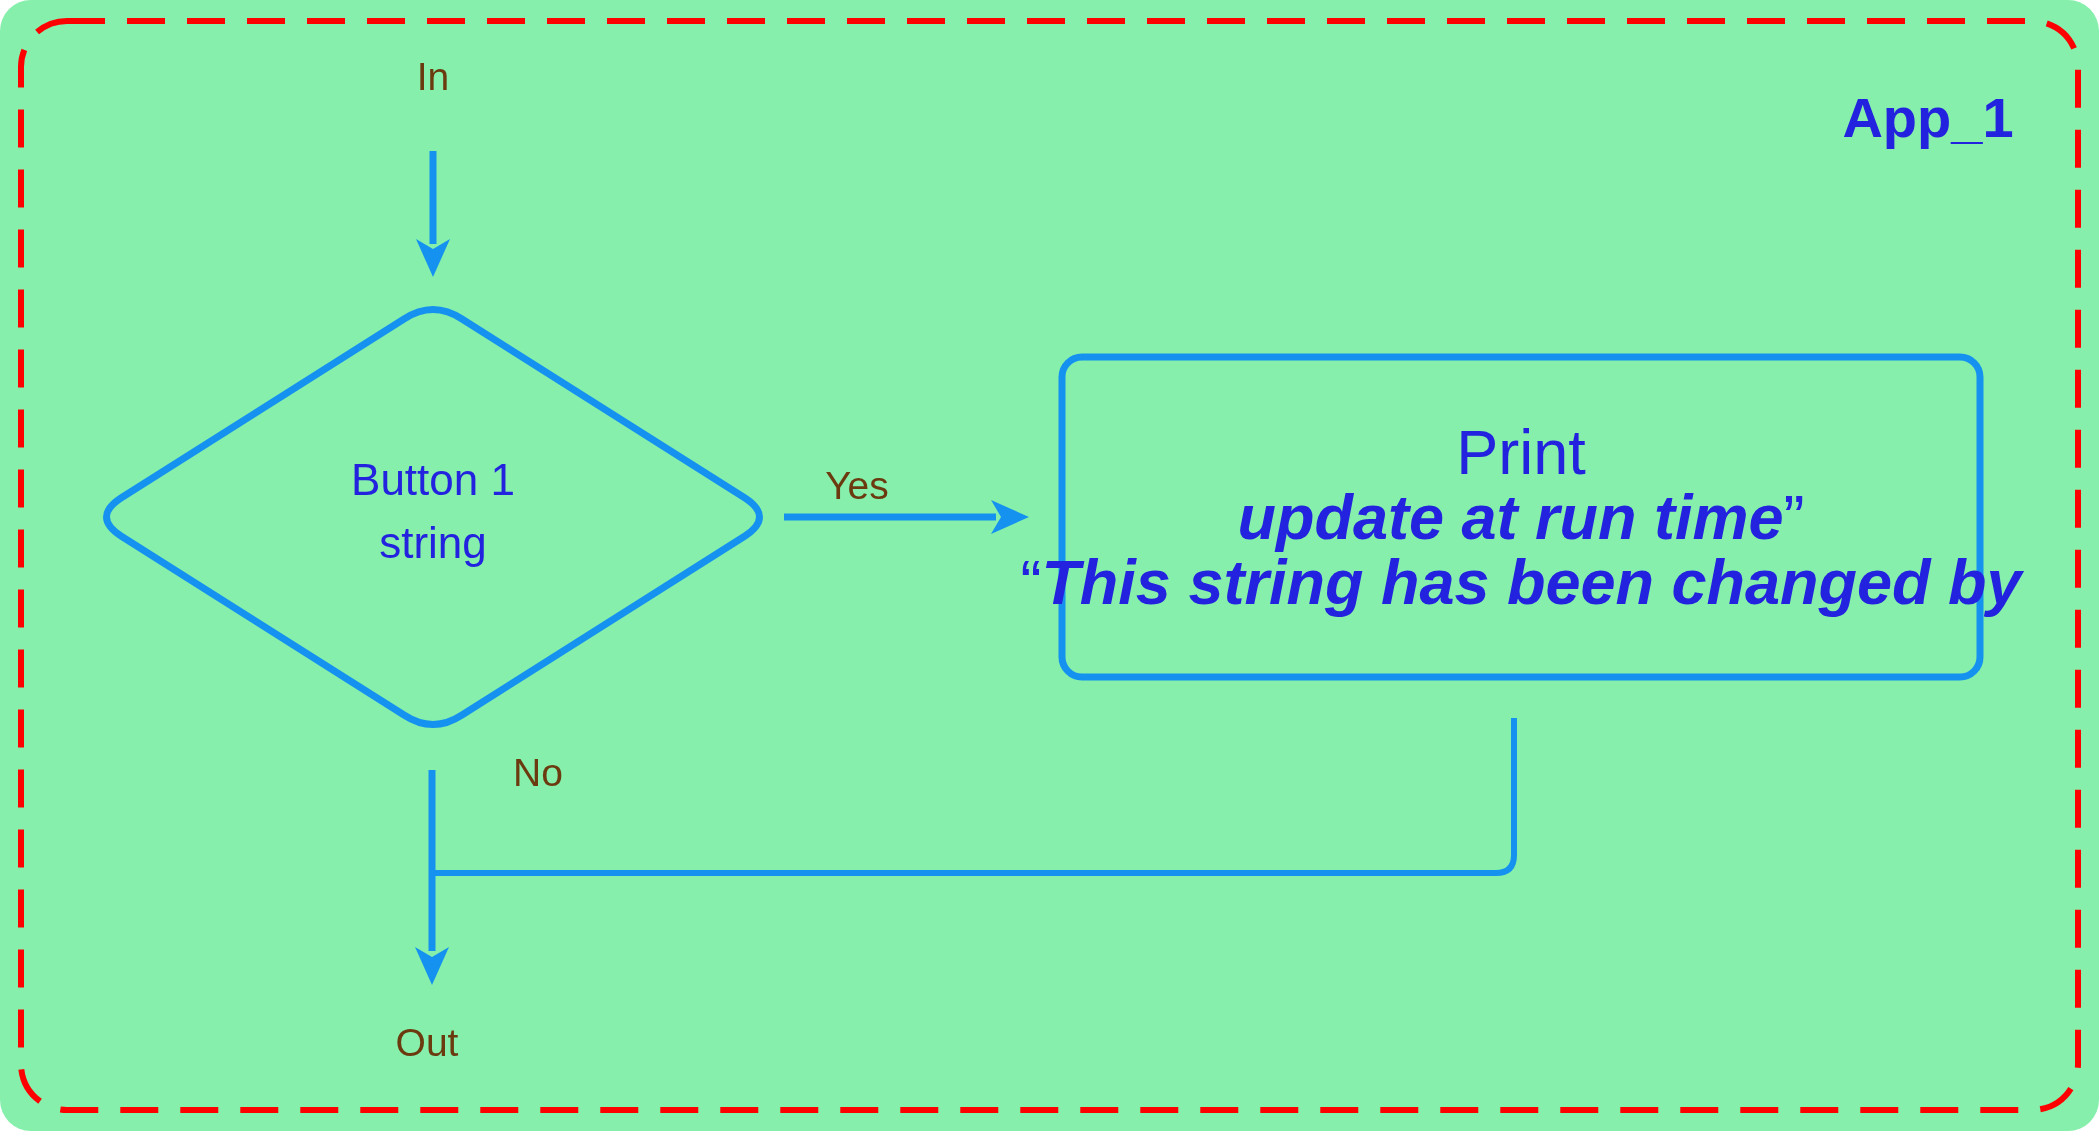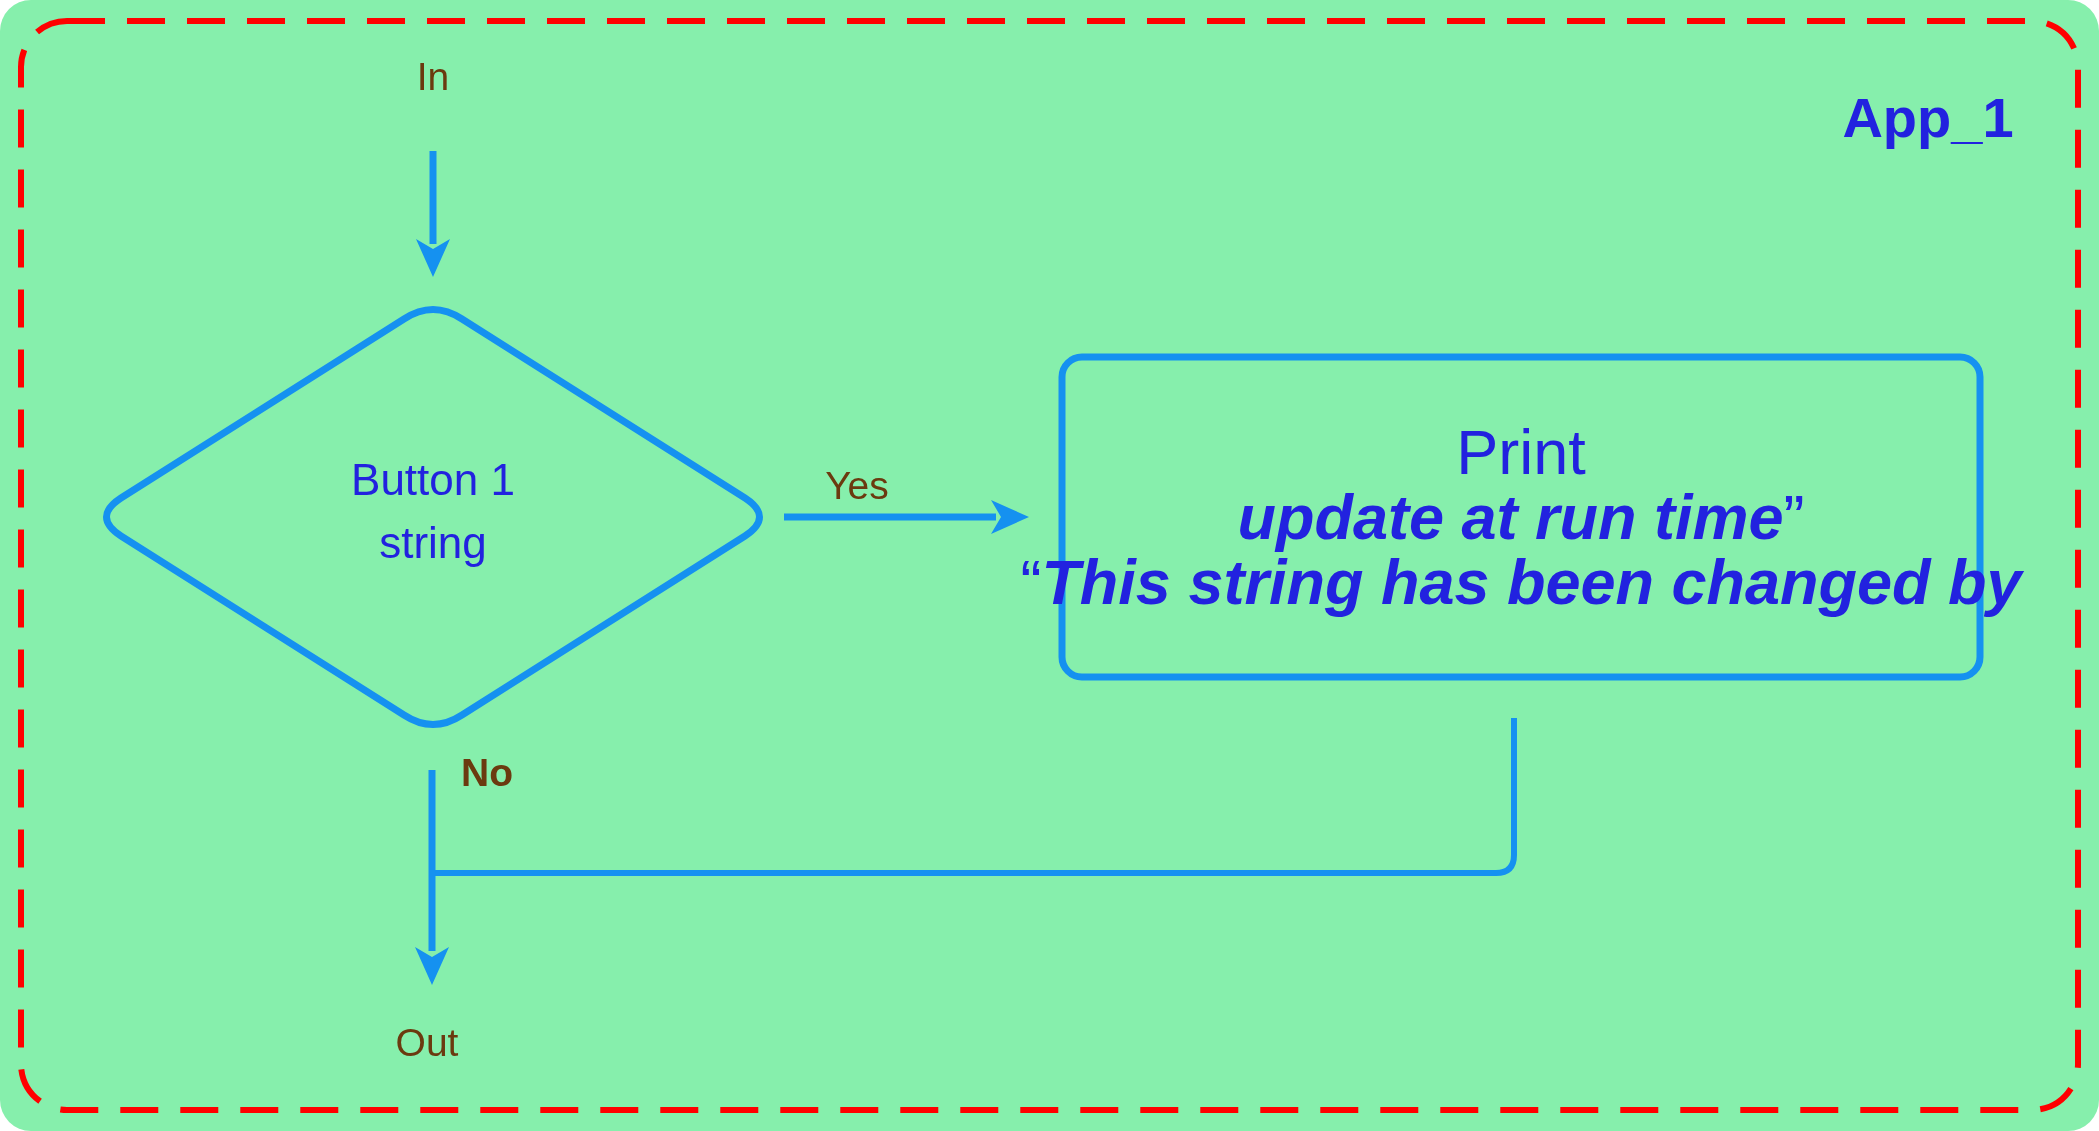--- a/index.html
+++ b/index.html
@@ -59,21 +59,21 @@
     font-size: 63px;
     line-height: 65px;
     text-align: center;
     white-space: nowrap;
   }
   .print-text .bi { font-weight: bold; font-style: italic; }
   .print-text .q  { font-weight: normal; font-style: normal; }
 
   .pos-in  { left: 363px; top: 42px;   width: 140px; }
   .pos-yes { left: 787px; top: 412px;  width: 140px; margin-top: 39px; }
-  .pos-no  { left: 417px; top: 738px;  width: 140px; font-weight: bold; }
+  .pos-no  { left: 468px; top: 738px;  width: 140px; }
   .pos-out { left: 357px; top: 1008px; width: 140px; }
 </style>
 </head>
 <body>
 
 <div class="canvas">
 
   <svg width="2099" height="1131" viewBox="0 0 2099 1131">
 
     <rect class="boundary" x="21" y="21" width="2057" height="1089" rx="46"></rect>

